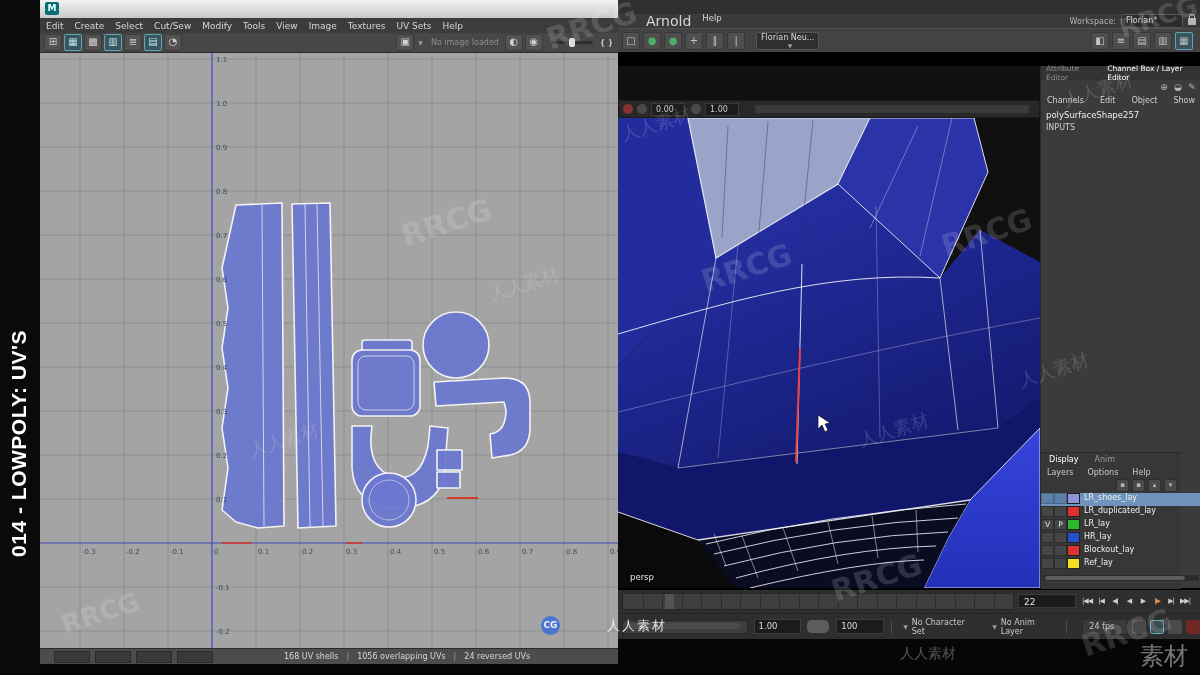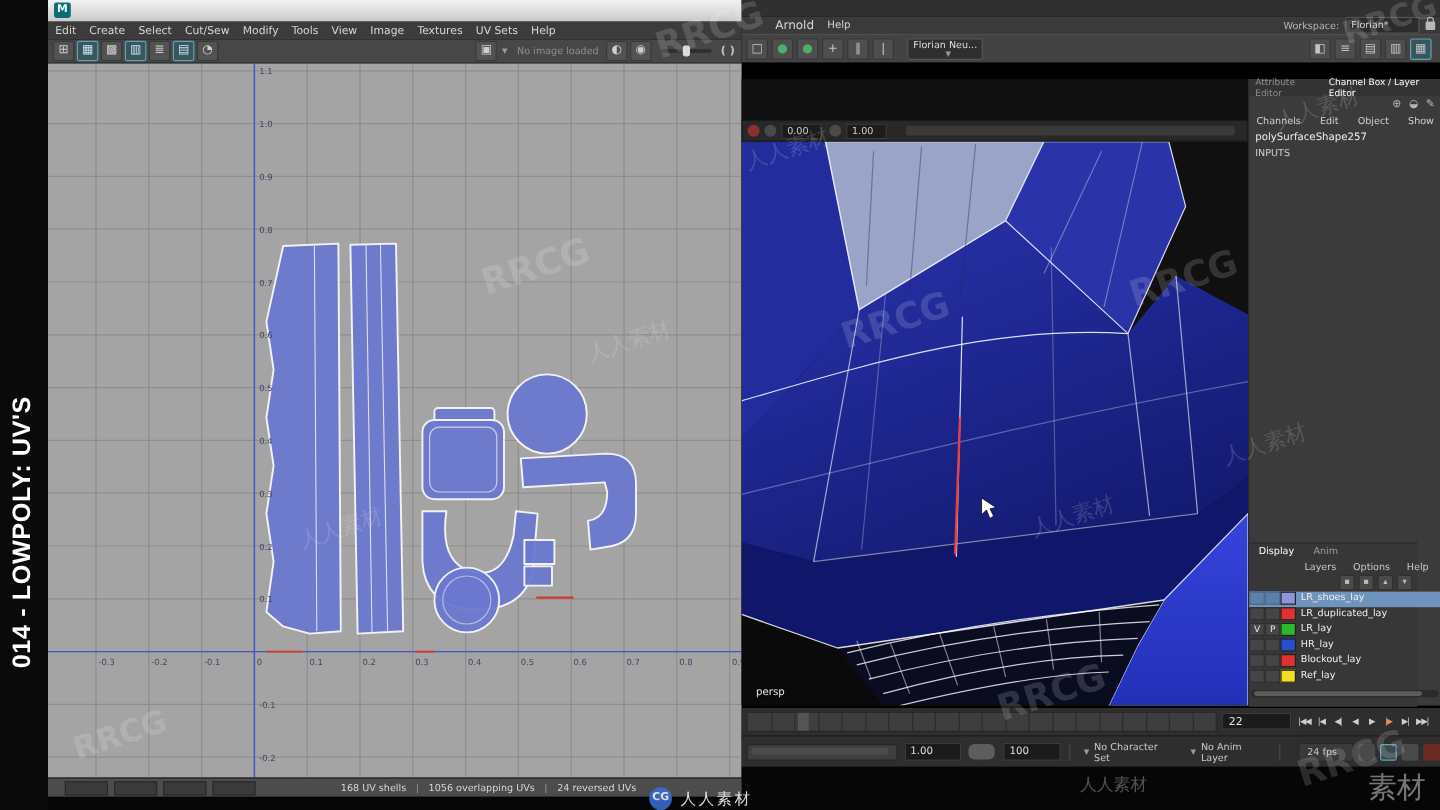--- a/index.html
+++ b/index.html
@@ -59,21 +59,21 @@
   .cb-menus{position:absolute;left:0;top:28px;width:160px;height:13px;display:flex;align-items:center;padding:0 6px;box-sizing:border-box;justify-content:space-between;}
   .cb-menu{font-size:8px;color:#cfcfcf;}
   .cb-obj{position:absolute;left:5px;top:44px;font-size:8.5px;color:#eee;}
   .cb-inputs-label{position:absolute;left:5px;top:57px;font-size:8px;color:#cfcfcf;}
   .cb-list{position:absolute;left:0;top:69px;width:160px;}
   .cb-input{font-size:8px;color:#ddd;padding:1px 0 1px 18px;}
   .layer-editor{position:absolute;left:0;top:386px;width:140px;height:136px;background:#373737;border-top:1px solid #2a2a2a;}
   .le-tabs{position:absolute;left:0;top:2px;display:flex;}
   .le-tab{font-size:8px;color:#9a9a9a;padding:0 8px;}
   .le-tab.active{color:#fff;}
-  .le-menus{position:absolute;left:0;top:15px;display:flex;padding-left:40px;}
+  .le-menus{position:absolute;left:0;top:15px;display:flex;}
   .le-menu{font-size:8px;color:#c8c8c8;padding:0 8px 0 6px;}
   .le-icons{position:absolute;right:4px;top:26px;display:flex;}
   .le-icon{width:11px;height:11px;background:#4a4a4a;border:1px solid #303030;margin-left:3px;border-radius:2px;color:#bbb;font-size:7px;text-align:center;line-height:10px;}
   .layer-list{position:absolute;left:0;top:40px;width:160px;}
   .layer-row{display:flex;align-items:flex-start;height:13px;}
   .layer-row.selected{background:#6e93bc;}
   .lcell{width:13px;height:11px;background:#454545;border:1px solid #2e2e2e;box-sizing:border-box;font-size:7.5px;color:#e8e8e8;text-align:center;line-height:10px;}
   .layer-row.selected .lcell{background:#5c80a8;border-color:#48688c;}
   .lswatch{width:13px;height:11px;border:1px solid #222;box-sizing:border-box;margin-right:4px;}
   .lname{font-size:8px;color:#f0f0f0;white-space:nowrap;}
@@ -98,21 +98,21 @@
   .dd-text{color:#c8c8c8;font-size:8px;display:flex;align-items:center;}
   .dd-arrow{color:#9a9a9a;font-size:6px;margin:0 4px;}
   .fps-box{background:#3a3a3a;border:1px solid #2a2a2a;border-radius:2px;height:14px;line-height:14px;padding:0 6px;color:#c9c9c9;font-size:8px;margin-left:8px;}
   .ri{width:14px;height:14px;border-radius:2px;margin-left:4px;}
   
   .bottom-black-r{left:618px;top:639px;width:582px;height:36px;background:#060606;}
   .bottom-black-l{left:40px;top:664px;width:578px;height:11px;background:#060606;}
   
   .wm{position:absolute;z-index:60;pointer-events:none;font-weight:bold;color:rgba(255,255,255,0.15);transform:rotate(-18deg);font-family:"DejaVu Sans",sans-serif;}
   .wm.cn{font-weight:normal;}
-  #wm-logo{position:absolute;z-index:61;left:541px;top:656px;display:flex;align-items:center;pointer-events:none;}
+  #wm-logo{position:absolute;z-index:61;left:541px;top:616px;display:flex;align-items:center;pointer-events:none;gap:40px;}
   #wm-logo .cg{width:19px;height:19px;border-radius:50%;background:#3a6fd8;color:#fff;font-size:9px;font-weight:bold;text-align:center;line-height:19px;opacity:.85;}
   #wm-logo .cgt{color:rgba(255,255,255,.85);font-size:13px;margin-left:7px;letter-spacing:2px;}
   .axis-label{font-size:7px;fill:#44446a;}
 </style>
 </head>
 <body>
 
 <div id="root">
 
   <div class="abs" style="left:0;top:0;width:40px;height:675px;background:#0a0a0a;">
@@ -259,21 +259,21 @@
     <span>1056 overlapping UVs</span>
     <span class="status-sep">|</span>
     <span>24 reversed UVs</span>
   </div>
   <div class="abs bottom-black-l"></div>
 
   <div class="abs m-titlebar"></div>
 
   <div class="abs m-menubar">
     <span id="main-menus" style="display:flex;">
-        <span class="menu-item" style="font-size: 10px;">Arnold</span>
+        <span class="menu-item" style="font-size: 14px;">Arnold</span>
         <span class="menu-item" style="font-size: 8.5px;">Help</span>
       </span>
     <span class="workspace-wrap">
       <span style="color:#b5b5b5;font-size:8px;">Workspace:</span>
       <span class="ws-select"><span>Florian*</span></span>
       <span class="lock"></span>
     </span>
   </div>
 
   <div class="abs m-toolbar">

